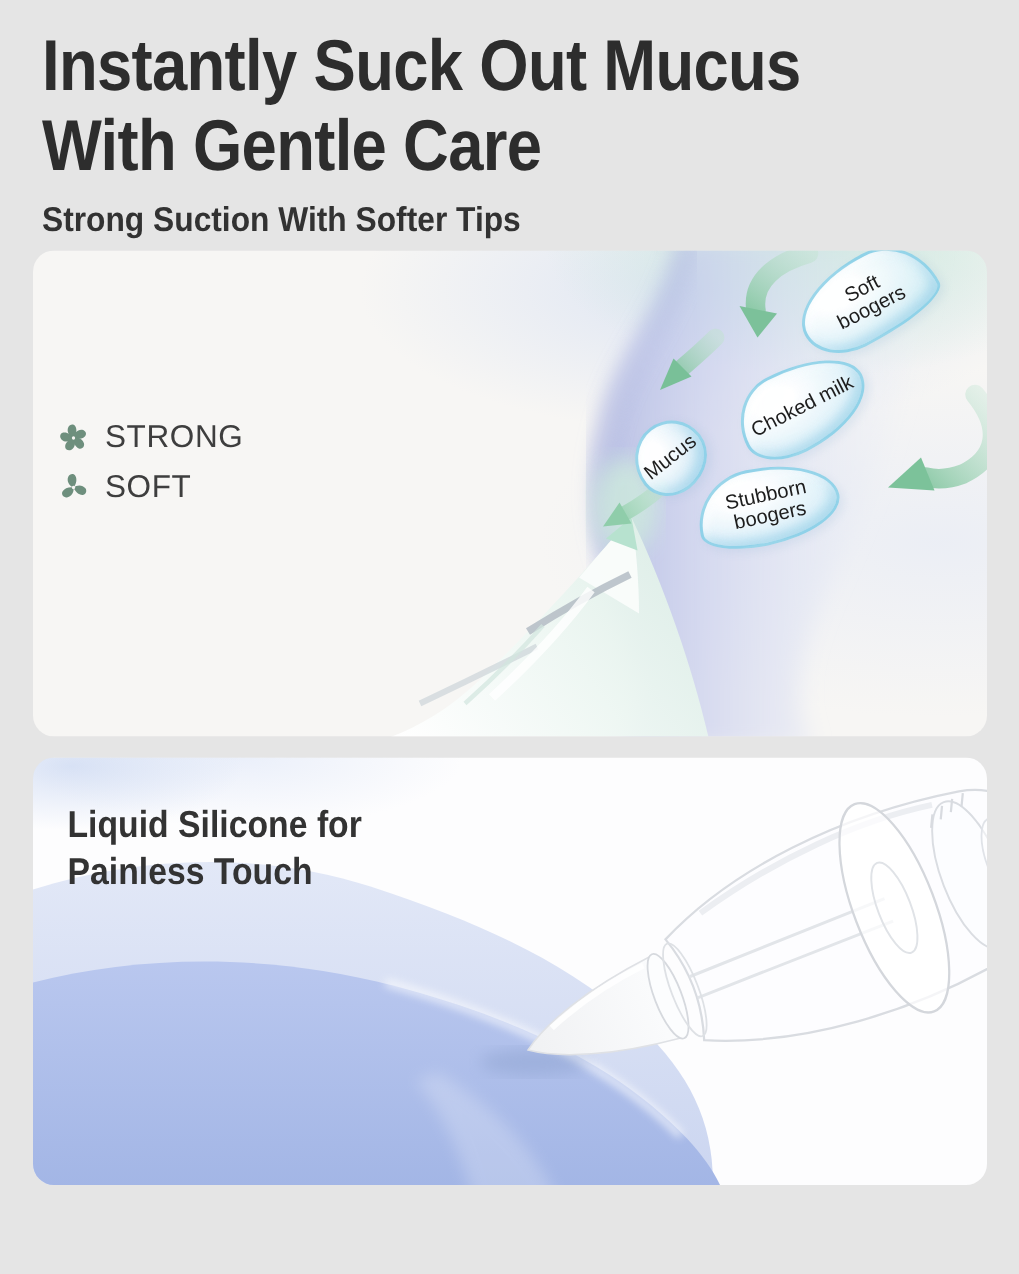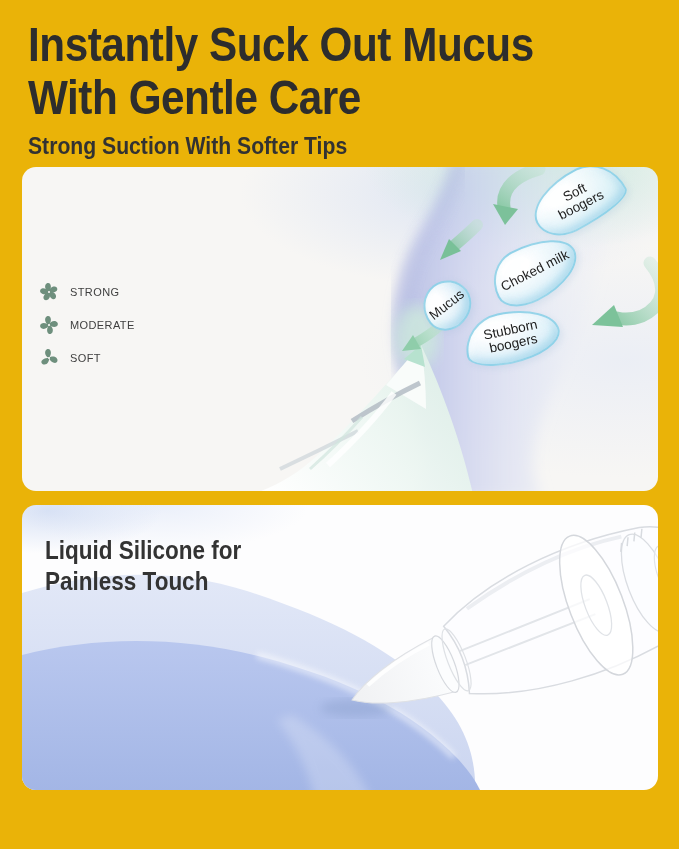--- a/index.html
+++ b/index.html
@@ -1,18 +1,18 @@
 <!DOCTYPE html>
 <html><head>
 <meta charset="utf-8">
 <style>
   html,body{margin:0;padding:0;}
   .page{
     position:relative; width:679px; height:849px; overflow:hidden;
-    background:#eab308;
+    background:#e5e5e5;
     font-family:"Liberation Sans", sans-serif;
   }
   
   .hdr{position:absolute; left:28px; top:18px; width:630px;}
   .hdr h1{
     margin:0; font-size:48px; line-height:53px; font-weight:bold;
     letter-spacing:-0.5px; color:#2d2d2d;
     transform:scaleX(.88); transform-origin:0 0; white-space:nowrap;
   }
   .hdr .sub{
@@ -44,21 +44,21 @@
     transform:scaleX(.86); transform-origin:0 0; white-space:nowrap;
   }
   .m-desc{
     margin-top:10px; font-size:16px; line-height:22px; color:#4b4b4b;
     transform:scaleX(.95); transform-origin:0 0; white-space:nowrap;
   }
   .settings{position:absolute; left:16px; top:108px;}
   .setting{display:flex; align-items:center; height:33px;}
   .setting svg{width:22px; height:22px; flex:0 0 22px;}
   .setting .lbl{
-    margin-left:10px; font-size:11px; letter-spacing:.4px; color:#3e3e3e;
+    margin-left:10px; font-size:21px; letter-spacing:.4px; color:#3e3e3e;
   }
   
   .blob{
     position:absolute; display:flex; flex-direction:column; align-items:center;
     justify-content:center; text-align:center; box-sizing:border-box;
     background:radial-gradient(90% 90% at 32% 28%, rgba(255,255,255,.97) 18%, rgba(223,243,250,.85) 68%, rgba(193,231,244,.82));
     border:2px solid rgba(122,200,227,.75);
     box-shadow: inset -3px -4px 8px rgba(122,193,224,.45),
                 inset 2px 3px 6px rgba(255,255,255,.9),
                 2px 3px 6px rgba(140,180,210,.18);
@@ -194,32 +194,20 @@
           <path transform="rotate(288 12 12)" d="M12 12 C8.8 10.8 6.8 7.2 8.2 4.2 C9.3 1.9 12.2 1.6 13.4 3.6 C14.8 5.9 14 9.6 12 12 Z"></path>
           <circle cx="12" cy="12" r="1.2" fill="#f7f6f4"></circle>
             </g>
         </svg>
         <span class="lbl">STRONG</span>
       </div>
       <div class="setting">
         <svg viewBox="0 0 24 24">
             <g fill="#6e8f7d">
           <path d="M12 12 C8.8 10.8 6.8 7.2 8.2 4.2 C9.3 1.9 12.2 1.6 13.4 3.6 C14.8 5.9 14 9.6 12 12 Z"></path>
-          <path transform="rotate(90 12 12)" d="M12 12 C8.8 10.8 6.8 7.2 8.2 4.2 C9.3 1.9 12.2 1.6 13.4 3.6 C14.8 5.9 14 9.6 12 12 Z"></path>
-          <path transform="rotate(180 12 12)" d="M12 12 C8.8 10.8 6.8 7.2 8.2 4.2 C9.3 1.9 12.2 1.6 13.4 3.6 C14.8 5.9 14 9.6 12 12 Z"></path>
-          <path transform="rotate(270 12 12)" d="M12 12 C8.8 10.8 6.8 7.2 8.2 4.2 C9.3 1.9 12.2 1.6 13.4 3.6 C14.8 5.9 14 9.6 12 12 Z"></path>
-          <circle cx="12" cy="12" r="1.2" fill="#f7f6f4"></circle>
-            </g>
-        </svg>
-        <span class="lbl">MODERATE</span>
-      </div>
-      <div class="setting">
-        <svg viewBox="0 0 24 24">
-            <g fill="#6e8f7d">
-          <path d="M12 12 C8.8 10.8 6.8 7.2 8.2 4.2 C9.3 1.9 12.2 1.6 13.4 3.6 C14.8 5.9 14 9.6 12 12 Z"></path>
           <path transform="rotate(120 12 12)" d="M12 12 C8.8 10.8 6.8 7.2 8.2 4.2 C9.3 1.9 12.2 1.6 13.4 3.6 C14.8 5.9 14 9.6 12 12 Z"></path>
           <path transform="rotate(240 12 12)" d="M12 12 C8.8 10.8 6.8 7.2 8.2 4.2 C9.3 1.9 12.2 1.6 13.4 3.6 C14.8 5.9 14 9.6 12 12 Z"></path>
           <circle cx="12" cy="12" r="1.2" fill="#f7f6f4"></circle>
             </g>
         </svg>
         <span class="lbl">SOFT</span>
       </div>
     </div>
   </section>
 

